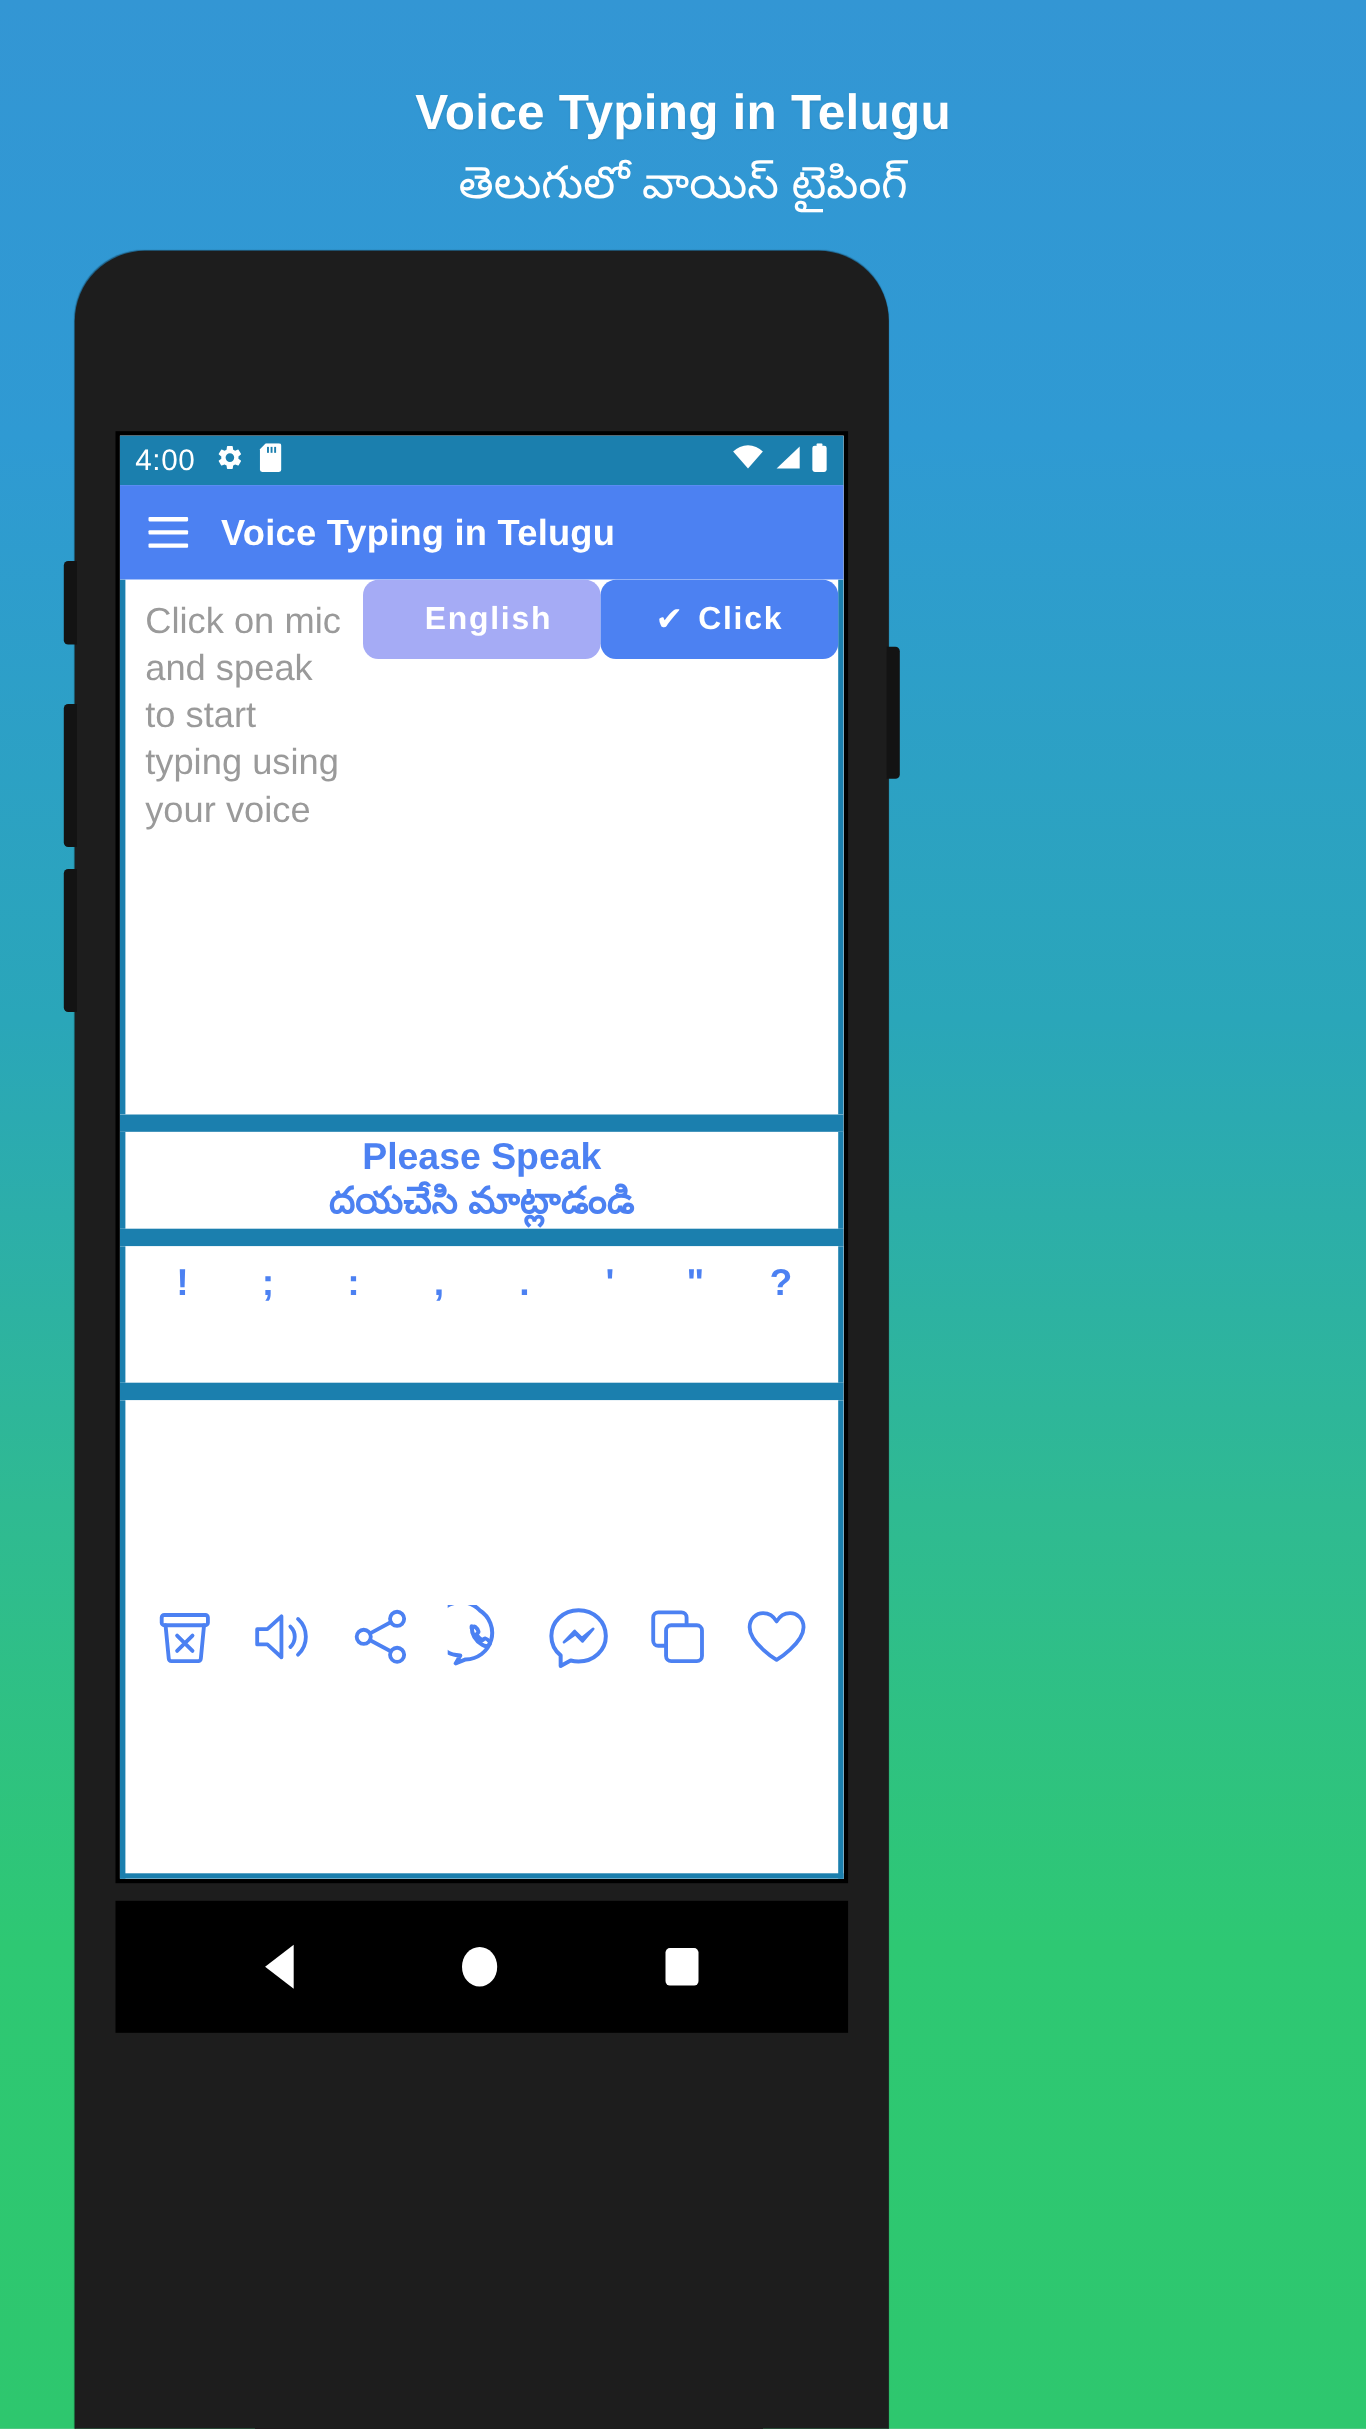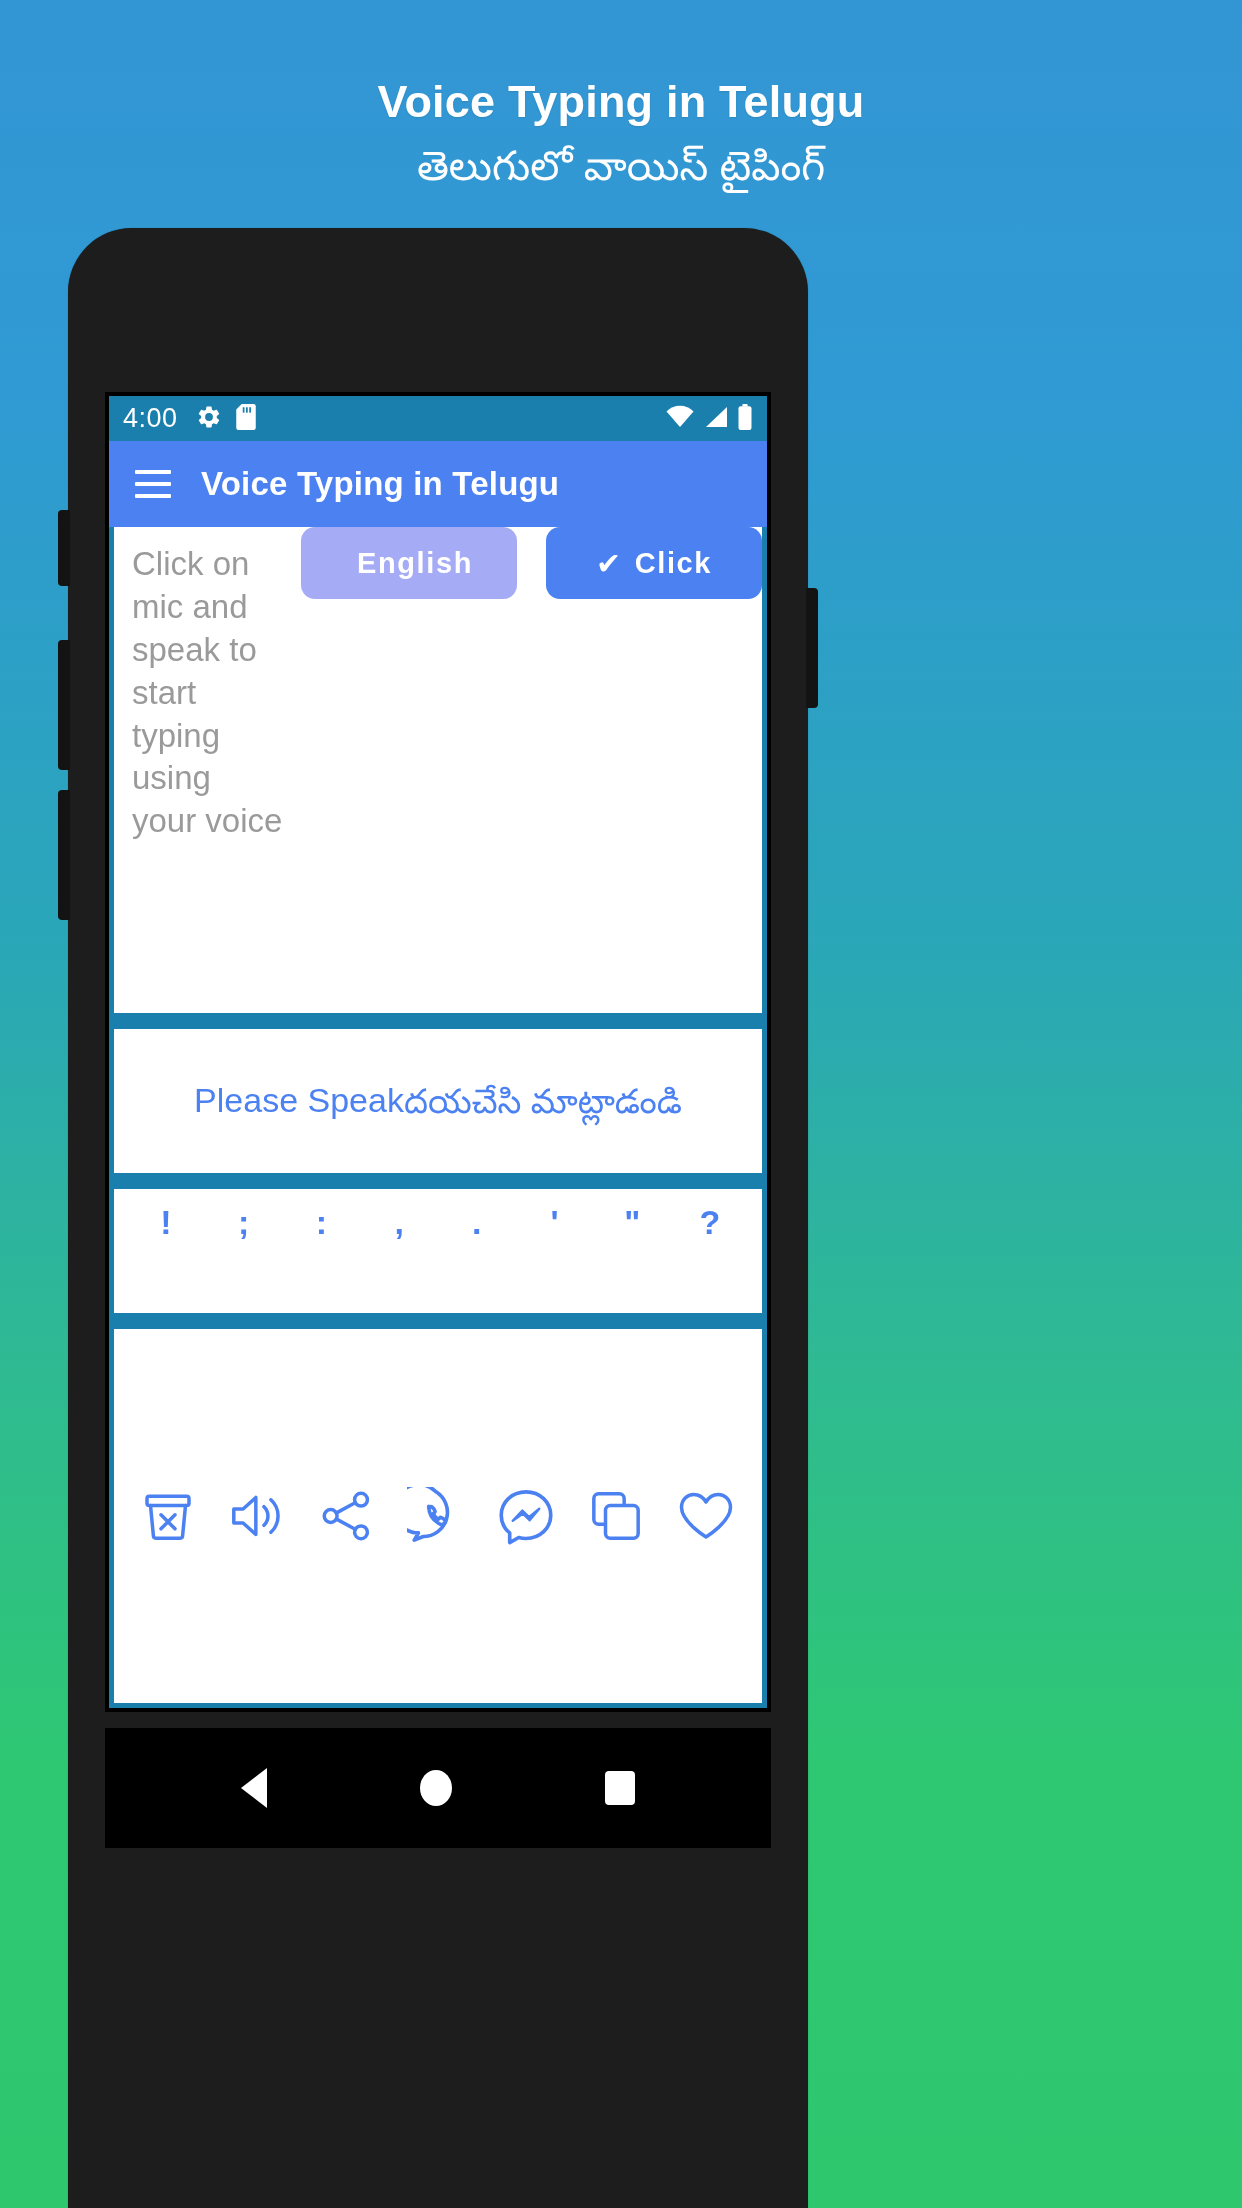--- a/index.html
+++ b/index.html
@@ -135,21 +135,21 @@
   .textarea-placeholder {
     padding: 16px 18px 0 18px;
     color: #9a9a9a;
     font-size: 33px;
     line-height: 1.3;
     flex: 1 1 auto;
   }
   .lang-row {
     display: flex;
     justify-content: center;
-    gap: 29px;
+    gap: 0;
     padding: 0 0 22px 0;
   }
   .lang-btn {
     border: none;
     border-radius: 14px;
     font-size: 29px;
     font-weight: bold;
     letter-spacing: 1.6px;
     color: #ffffff;
     padding: 0 34px;
@@ -171,26 +171,27 @@
     background: #1b7fae;
     flex: 0 0 auto;
   }
 
   
   .speak-card {
     flex: 0 0 auto;
     background: #ffffff;
     border-left: 5px solid #1b7fae;
     border-right: 5px solid #1b7fae;
-    height: 144px;
-    display: flex;
-    flex-direction: row;
+    height: 88px;
+    display: flex;
+    flex-direction: column;
     align-items: center;
     justify-content: center;
     color: #4c81f2;
+    font-weight: bold;
   }
   .speak-en { font-size: 34px; line-height: 1.15; }
   .speak-te { font-size: 34px; line-height: 1.2; }
 
   
   .punct-card {
     flex: 0 0 auto;
     background: #ffffff;
     border-left: 5px solid #1b7fae;
     border-right: 5px solid #1b7fae;

